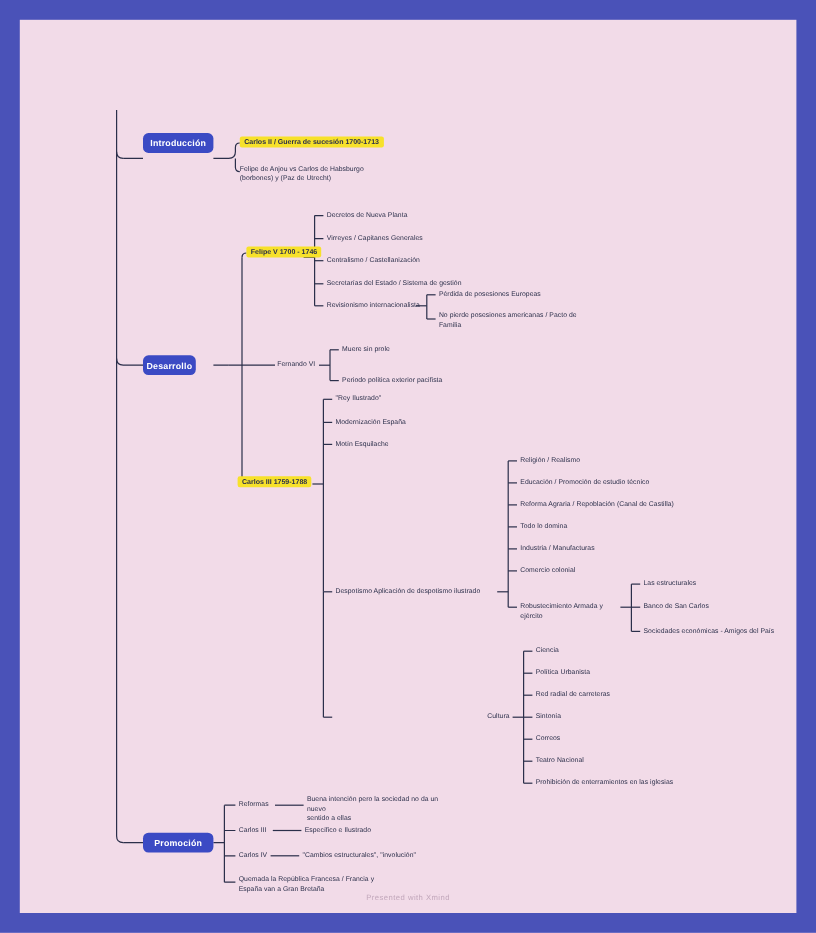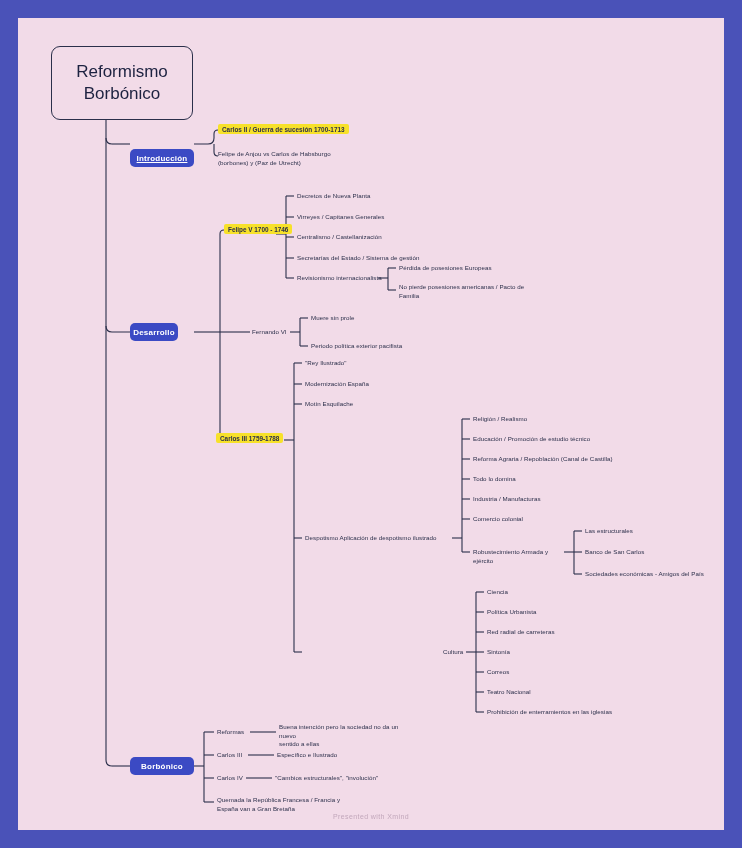--- a/index.html
+++ b/index.html
@@ -164,26 +164,22 @@
       <path d="M186 737 L196 737"></path>
       <path d="M186 760 L196 760"></path>
       <path d="M186 784 L196 784"></path>
 
       <path d="M232 714 L258 714"></path>
       <path d="M230 737 L256 737"></path>
       <path d="M228 760 L254 760"></path>
     </g>
   </svg>
 
-  <div class="root">
-    <span>Reformismo</span>
-    <span>Borbónico</span>
-  </div>
-
-  <div class="pill" style="left:112px;top:131px;width:64px;height:18px;text-decoration:underline;">Introducción</div>
+
+  <div class="pill" style="left:112px;top:103px;width:64px;height:18px;">Introducción</div>
 
   <div class="hl" style="left:200px;top:106px;">Carlos II / Guerra de sucesión 1700-1713</div>
 
   <div class="leaf" style="left:200px;top:132px;width:160px;">Felipe de Anjou vs Carlos de Habsburgo
 (borbones) y (Paz de Utrecht)</div>
 
   <div class="pill" style="left:112px;top:305px;width:48px;height:18px;">Desarrollo</div>
 
   <div class="hl" style="left:206px;top:206px;">Felipe V 1700 - 1746</div>
 
@@ -225,21 +221,21 @@
   <div class="leaf" style="left:425px;top:630px;width:40px;">Cultura</div>
 
   <div class="leaf" style="left:469px;top:570px;width:200px;">Ciencia</div>
   <div class="leaf" style="left:469px;top:590px;width:200px;">Política Urbanista</div>
   <div class="leaf" style="left:469px;top:610px;width:200px;">Red radial de carreteras</div>
   <div class="leaf" style="left:469px;top:630px;width:200px;">Sintonía</div>
   <div class="leaf" style="left:469px;top:650px;width:200px;">Correos</div>
   <div class="leaf" style="left:469px;top:670px;width:200px;">Teatro Nacional</div>
   <div class="leaf" style="left:469px;top:690px;width:215px;">Prohibición de enterramientos en las iglesias</div>
 
-  <div class="pill" style="left:112px;top:739px;width:64px;height:18px;">Borbónico</div>
+  <div class="pill" style="left:112px;top:739px;width:64px;height:18px;">Promoción</div>
 
   <div class="leaf" style="left:199px;top:710px;width:40px;">Reformas</div>
   <div class="leaf" style="left:261px;top:705px;width:135px;">Buena intención pero la sociedad no da un nuevo
 sentido a ellas</div>
 
   <div class="leaf" style="left:199px;top:733px;width:40px;">Carlos III</div>
   <div class="leaf" style="left:259px;top:733px;width:135px;">Específico e Ilustrado</div>
 
   <div class="leaf" style="left:199px;top:756px;width:40px;">Carlos IV</div>
   <div class="leaf" style="left:257px;top:756px;width:140px;">"Cambios estructurales", "involución"</div>

